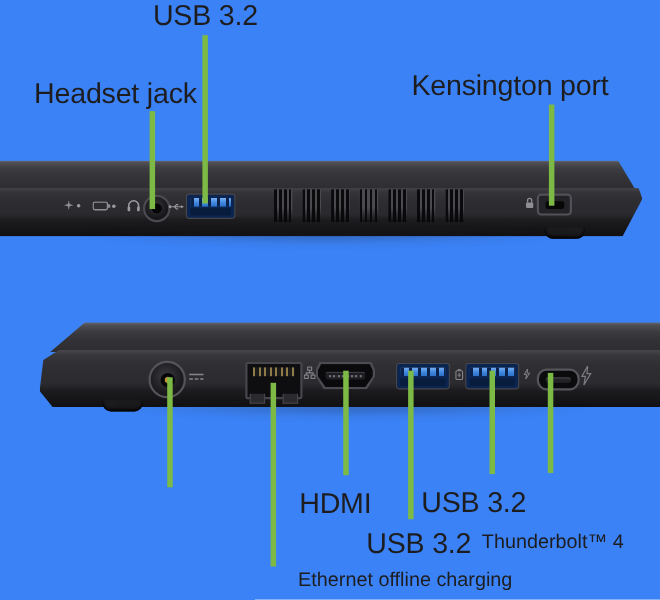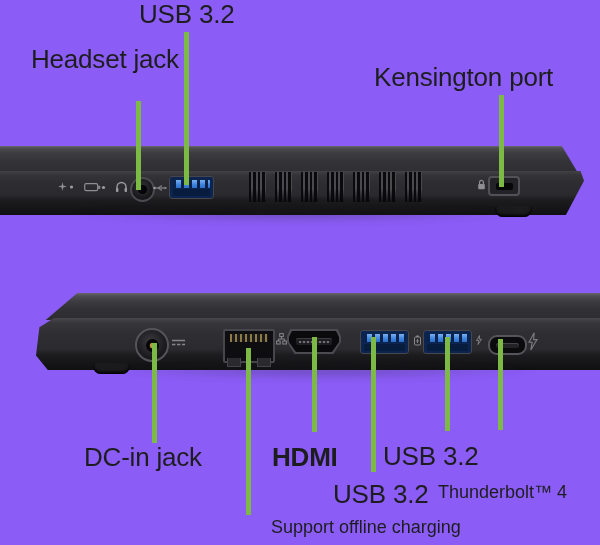--- a/index.html
+++ b/index.html
@@ -1,17 +1,17 @@
 <!DOCTYPE html>
 <html><head>
 <meta charset="utf-8">
 <style>
   html,body{margin:0;padding:0;}
   body{width:600px;height:545px;background:#ffffff;font-family:"Liberation Sans",sans-serif;}
-  #stage{position:relative;width:600px;height:545px;overflow:hidden;background:#8b5cf6;}
+  #stage{position:relative;width:600px;height:545px;overflow:hidden;background:#3b82f6;}
 
   
   .lbl{position:absolute;white-space:nowrap;color:#1d1d1f;font-size:26px;line-height:1.05;
        letter-spacing:-0.2px;}
   .lbl.small{font-size:18px;letter-spacing:0;}
 
   
   .cline{position:absolute;width:5px;background:#7db945;z-index:6;}
 
   
@@ -232,23 +232,22 @@
   <div class="cline" style="left:136px;top:101px;height:89px;"></div>
   <div class="cline" style="left:499px;top:95px;height:92px;"></div>
   <div class="cline" style="left:152px;top:343px;height:100px;"></div>
   <div class="cline" style="left:246px;top:348px;height:167px;"></div>
   <div class="cline" style="left:312px;top:337px;height:95px;"></div>
   <div class="cline" style="left:371px;top:337px;height:135px;"></div>
   <div class="cline" style="left:445px;top:337px;height:94px;"></div>
   <div class="cline" style="left:498px;top:339px;height:91px;"></div>
 
   <div class="lbl" style="left:139px;top:1px;">USB 3.2</div>
-  <div class="lbl" style="left:31px;top:46px;">Headset jack</div>
+  <div class="lbl" style="left:31px;top:72px;">Headset jack</div>
   <div class="lbl" style="left:374px;top:64px;">Kensington port</div>
 
-  <div class="lbl" style="left:84px;top:444px;">DC-in jack</div>
-  <div class="lbl" style="left:272px;top:444px;font-weight:bold;">HDMI</div>
+  <div class="lbl" style="left:272px;top:444px;">HDMI</div>
   <div class="lbl" style="left:383px;top:443px;">USB 3.2</div>
   <div class="lbl small" style="left:438px;top:483px;">Thunderbolt™ 4</div>
   <div class="lbl" style="left:333px;top:481px;">USB 3.2</div>
-  <div class="lbl small" style="left:271px;top:518px;">Support offline charging</div>
+  <div class="lbl small" style="left:271px;top:518px;">Ethernet offline charging</div>
 
 </div>
 
 </body></html>

